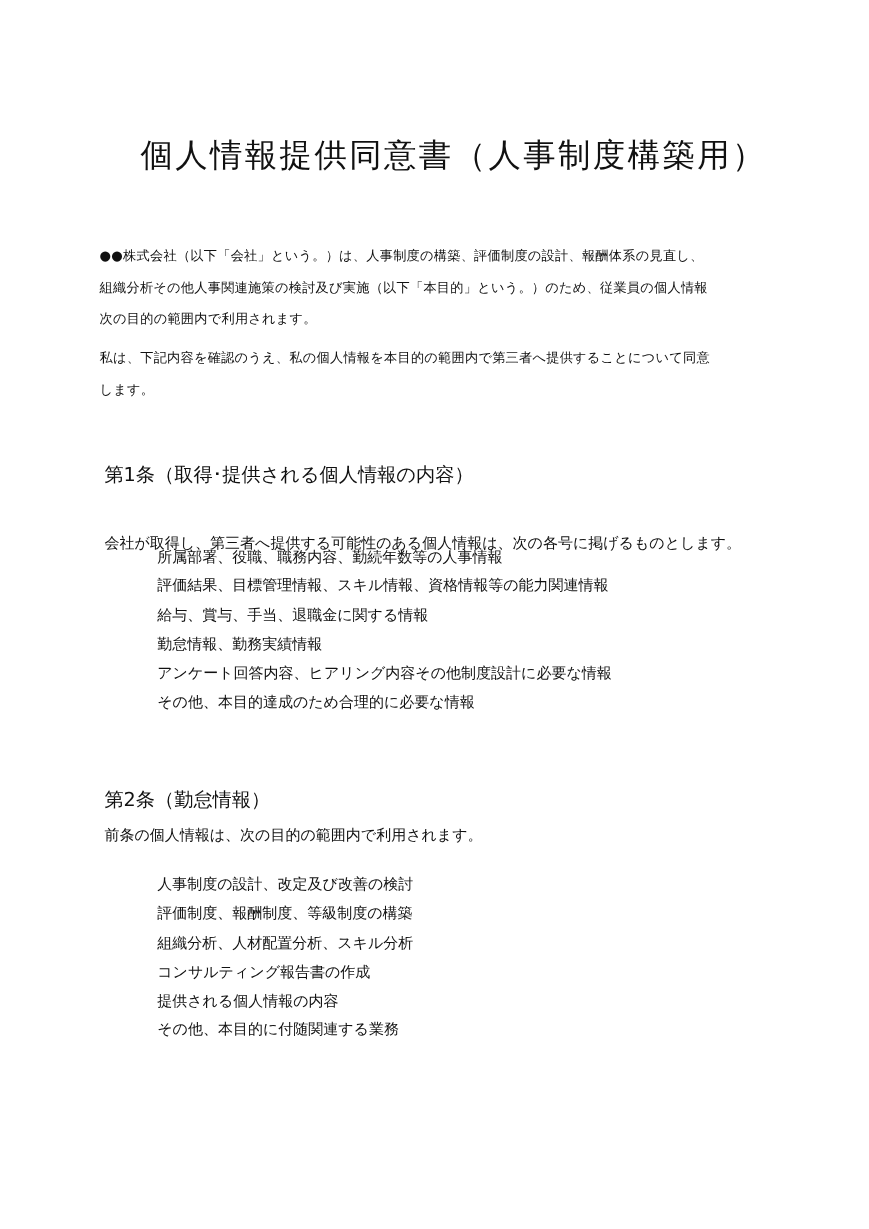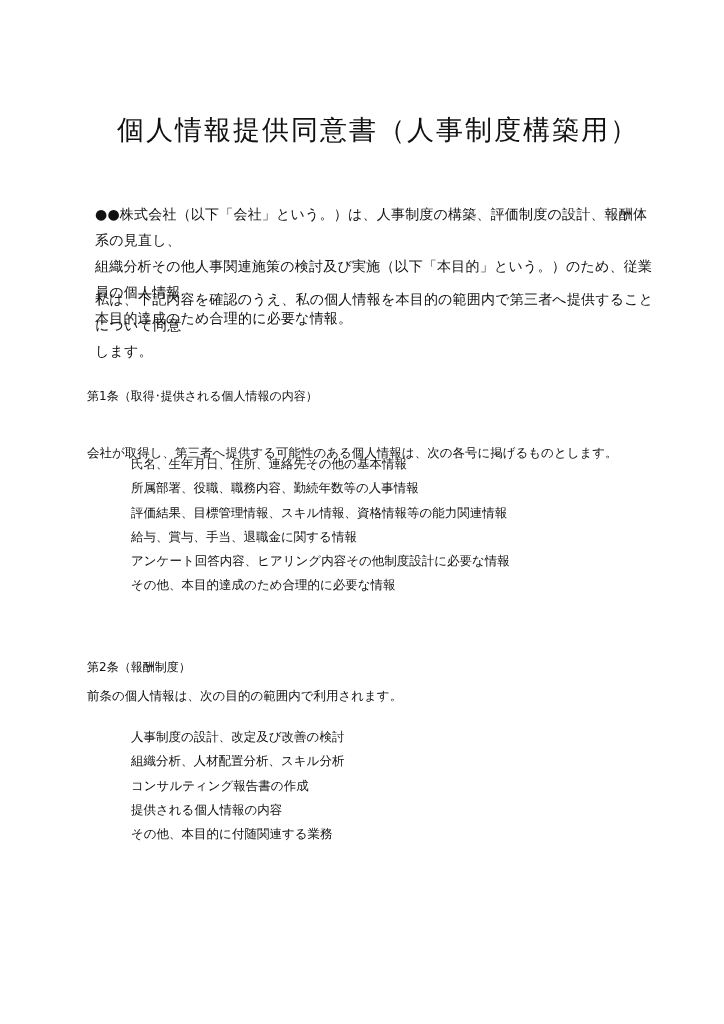--- a/index.html
+++ b/index.html
@@ -6,67 +6,68 @@
   body {
     width: 724px; height: 1024px; position: relative; overflow: hidden;
     font-family: "DejaVu Sans", "Liberation Sans", sans-serif;
     color: #111111;
   }
   .title {
     position: absolute; left: 16px; top: 112px; width: 724px;
     text-align: center; font-size: 27px; letter-spacing: 2px; line-height: 36px;
   }
   .para {
-    position: absolute; left: 95px; width: 560px;
-    font-size: 14px; line-height: 26px; letter-spacing: 0.2px;
+    position: absolute; left: 83px; width: 560px;
+    font-size: 11px; line-height: 26px; letter-spacing: 0.2px;
   }
   .heading {
-    position: absolute; left: 87px; font-size: 12px; line-height: 24px;
+    position: absolute; left: 87px; font-size: 16px; line-height: 24px;
   }
   .intro {
     position: absolute; left: 87px; font-size: 12.5px; line-height: 20px;
   }
   .list {
     position: absolute; left: 131px; margin: 0; padding: 0; list-style: none;
     font-size: 12.5px;
   }
   .list li { height: 24.3px; line-height: 24px; }
 </style>
 </head>
 <body>
 
 <div>
 
   <div class="title">個人情報提供同意書（人事制度構築用）</div>
 
   <div class="para" style="top:201px;">
     <div>●●株式会社（以下「会社」という。）は、人事制度の構築、評価制度の設計、報酬体系の見直し、</div>
     <div>組織分析その他人事関連施策の検討及び実施（以下「本目的」という。）のため、従業員の個人情報</div>
-    <div>本目的達成のため合理的に必要な情報。</div>
+    <div>次の目的の範囲内で利用されます。</div>
   </div>
 
   <div class="para" style="top:286px;">
     <div>私は、下記内容を確認のうえ、私の個人情報を本目的の範囲内で第三者へ提供することについて同意</div>
     <div>します。</div>
   </div>
 
   <div class="heading" style="top:384px;">第1条（取得･提供される個人情報の内容）</div>
   <div class="intro" style="top:415px;margin-top:28px;">会社が取得し、第三者へ提供する可能性のある個人情報は、次の各号に掲げるものとします。</div>
   <ul class="list" style="top:452px;">
-    <li>氏名、生年月日、住所、連絡先その他の基本情報</li>
     <li>所属部署、役職、職務内容、勤続年数等の人事情報</li>
     <li>評価結果、目標管理情報、スキル情報、資格情報等の能力関連情報</li>
     <li>給与、賞与、手当、退職金に関する情報</li>
+    <li>勤怠情報、勤務実績情報</li>
     <li>アンケート回答内容、ヒアリング内容その他制度設計に必要な情報</li>
     <li>その他、本目的達成のため合理的に必要な情報</li>
   </ul>
 
-  <div class="heading" style="top:655px;">第2条（報酬制度）</div>
+  <div class="heading" style="top:655px;">第2条（勤怠情報）</div>
   <div class="intro" style="top:686px;">前条の個人情報は、次の目的の範囲内で利用されます。</div>
   <ul class="list" style="top:700px;margin-top:25px;">
     <li>人事制度の設計、改定及び改善の検討</li>
+    <li>評価制度、報酬制度、等級制度の構築</li>
     <li>組織分析、人材配置分析、スキル分析</li>
     <li>コンサルティング報告書の作成</li>
     <li>提供される個人情報の内容</li>
     <li>その他、本目的に付随関連する業務</li>
   </ul>
 
 </div>
 
 </body></html>

